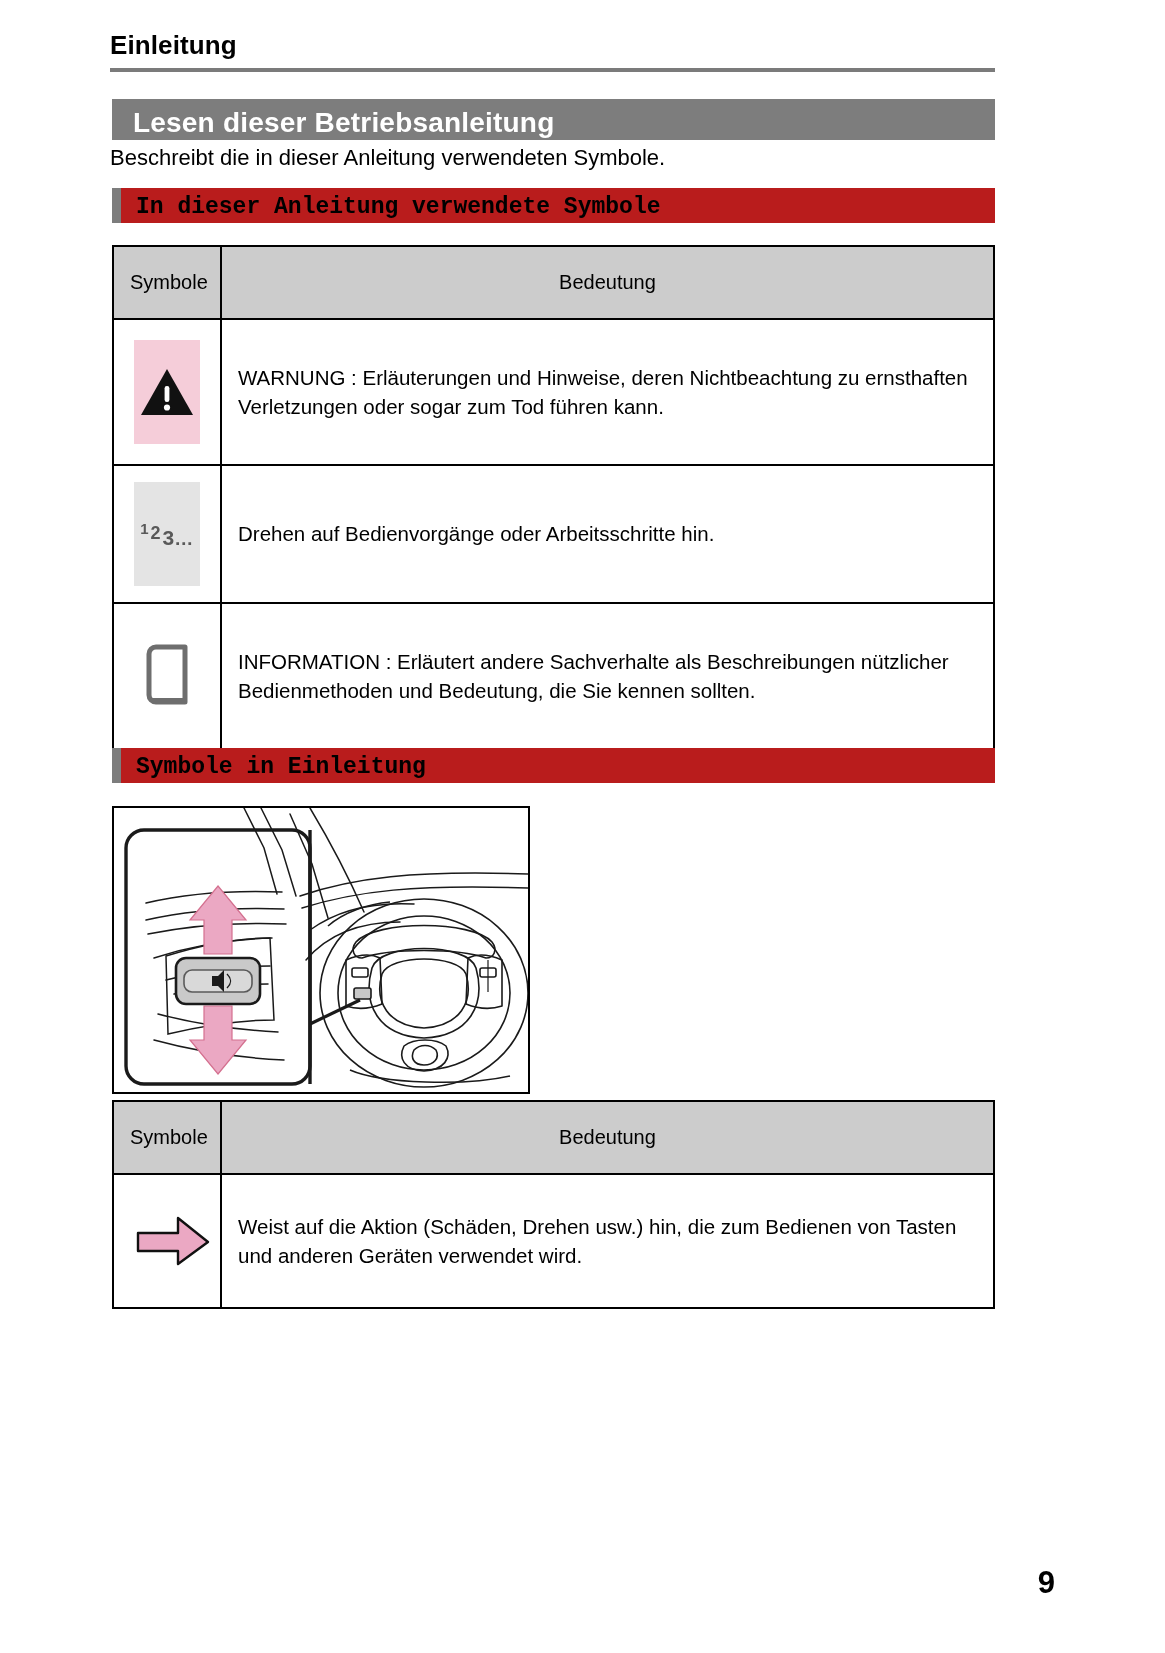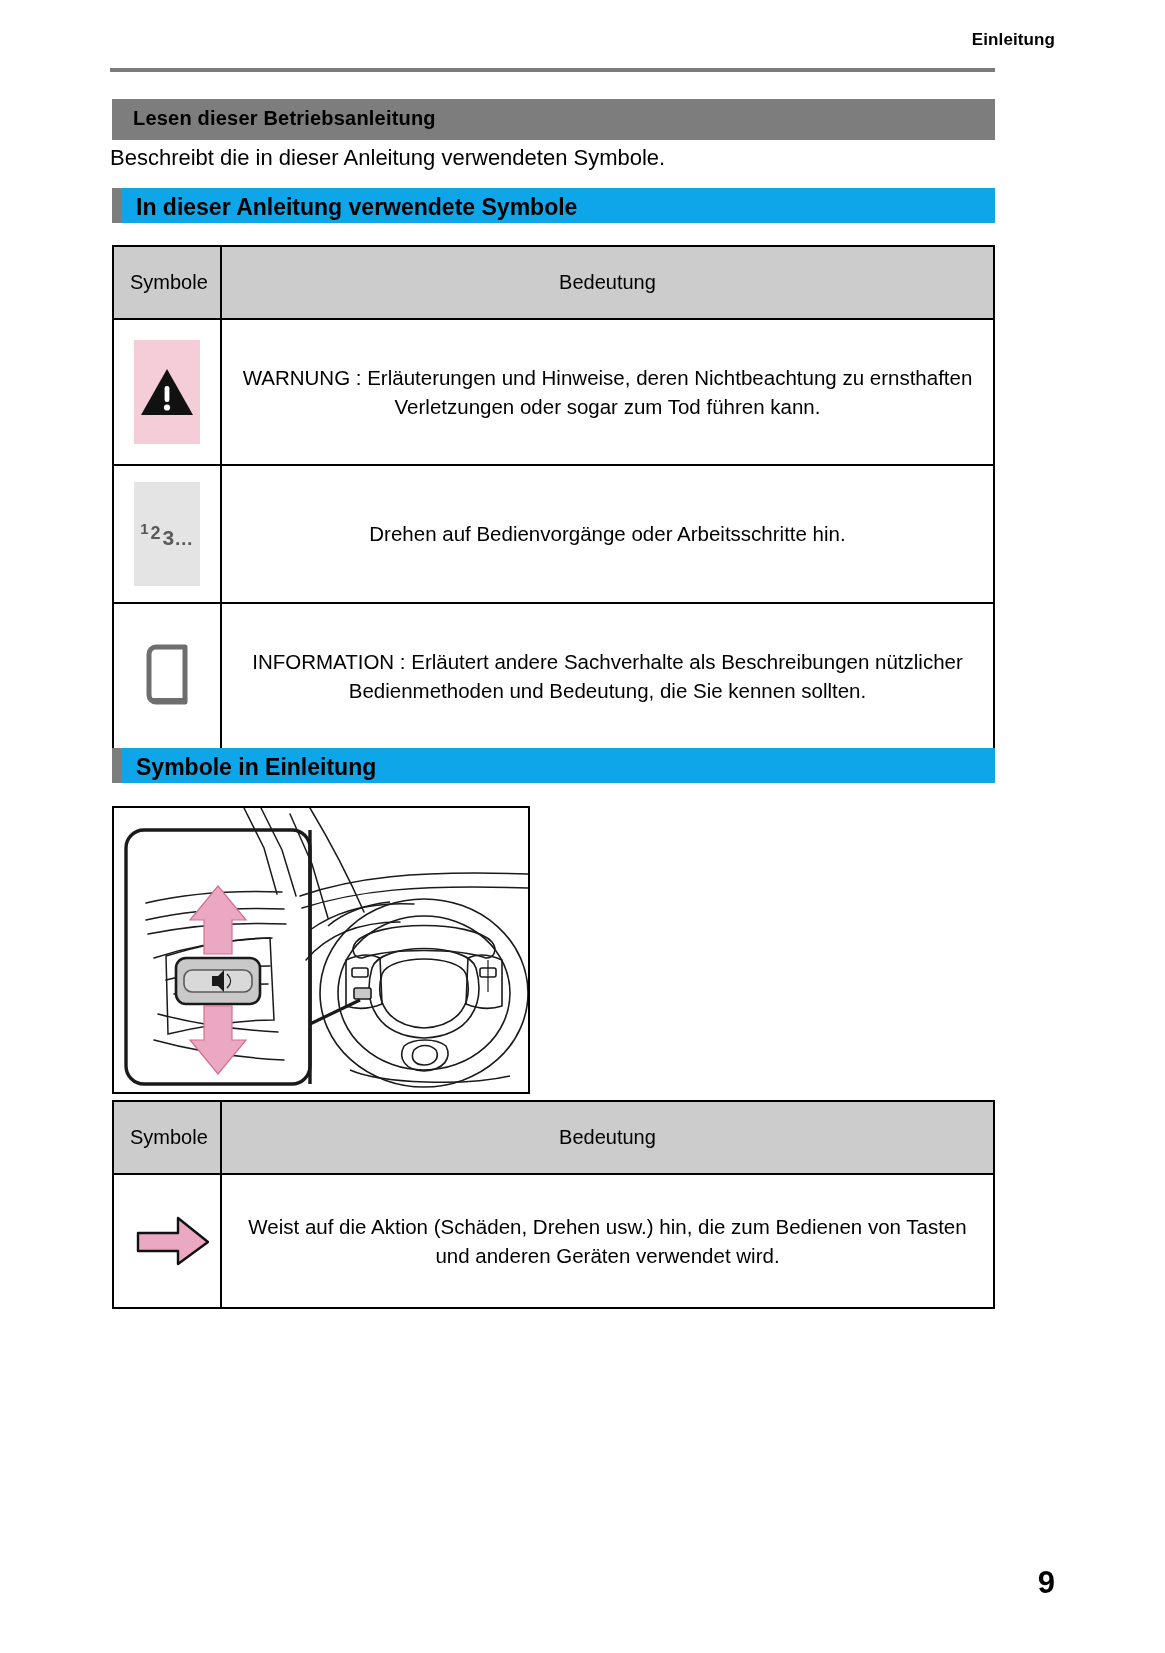--- a/index.html
+++ b/index.html
@@ -22,22 +22,21 @@
     height: 1653px;
     box-sizing: border-box;
   }
 
   
   .running-head {
     position: absolute;
     top: 30px;
     left: 110px;
     right: 110px;
-    text-align: right;
-    font-size: 17px;
+    font-size: 26px;
     font-weight: bold;
     letter-spacing: 0.1px;
   }
   .head-rule {
     position: absolute;
     top: 68px;
     left: 110px;
     width: 885px;
     height: 4px;
     background: #7b7b7b;
@@ -50,43 +49,44 @@
     left: 112px;
     width: 883px;
     height: 41px;
     background: #7d7d7d;
     box-sizing: border-box;
   }
   .chapter-band .band-text {
     position: absolute;
     left: 21px;
     top: 8px;
-    color: #000000;
-    font-size: 20px;
+    color: #ffffff;
+    font-size: 28px;
     font-weight: bold;
     letter-spacing: 0.2px;
     white-space: nowrap;
   }
 
   .intro-line {
     position: absolute;
     top: 145px;
     left: 110px;
     font-size: 22px;
     white-space: nowrap;
   }
 
   
   .sec-head {
     position: absolute;
     left: 112px;
     width: 883px;
     height: 35px;
-    background: #0ea5e9;
-    box-sizing: border-box;
+    background: #b91c1c;
+    box-sizing: border-box;
+    font-family: Liberation Mono, monospace;
   }
   .sec-head .tick {
     position: absolute;
     left: 0;
     top: 0;
     width: 9px;
     height: 35px;
     background: #7d7d7d;
   }
   .sec-head .sh-text {
@@ -128,21 +128,21 @@
   .col-mean { width: auto; }
 
   .cell-sym {
     text-align: center;
     vertical-align: middle;
   }
   .cell-mean {
     padding: 14px 18px 14px 16px;
     font-size: 20.5px;
     line-height: 1.42;
-    text-align: center;
+    text-align: left;
     vertical-align: middle;
   }
 
   
   .chip {
     display: inline-flex;
     align-items: center;
     justify-content: center;
     box-sizing: border-box;
   }

